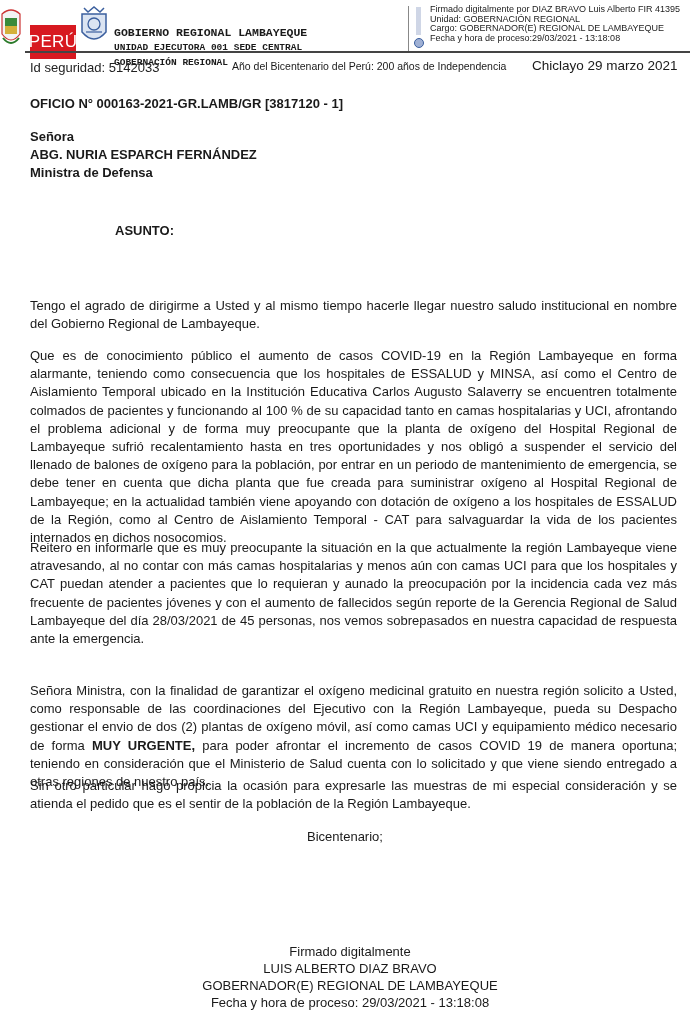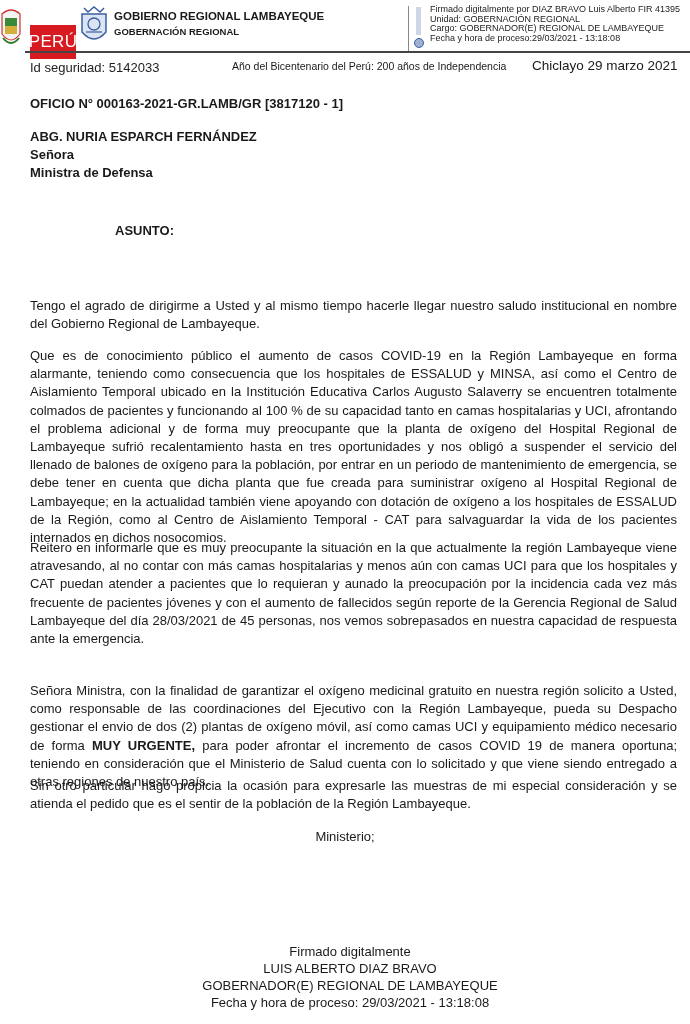--- a/index.html
+++ b/index.html
@@ -6,21 +6,21 @@
   body {
     width: 690px; height: 1024px; position: relative; overflow: hidden;
     font-family: "Liberation Sans", sans-serif; color: #1a1a1a;
   }
   .abs { position: absolute; }
   
   .escudo { left: 0; top: 4px; width: 22px; height: 44px; }
   .peru-logo { left: 30px; top: 25px; width: 46px; height: 34px; background: #d71920; color: #fff;
     font-size: 17px; display: flex; align-items: center; justify-content: center; letter-spacing: 0.3px; }
   .gr-logo { left: 78px; top: 4px; width: 32px; height: 42px; }
-  .inst { left: 114px; top: 9px; font-weight: bold; line-height: 15px; }
+  .inst { left: 114px; top: 25px; font-weight: bold; line-height: 15px; font-family: Liberation Mono, monospace; }
   .inst .l1 { font-size: 11.5px; }
   .inst .l2, .inst .l3 { font-size: 9.5px; }
   .vline { left: 408px; top: 6px; width: 1px; height: 45px; background: #888; }
   .sig-stamp { left: 412px; top: 5px; width: 14px; height: 45px; }
   .sigbox { left: 430px; top: 5px; font-size: 9px; line-height: 9.5px; color: #222; white-space: nowrap; }
   .hrule { left: 25px; top: 51px; width: 665px; height: 2px; background: #444; }
   .idseg { left: 30px; top: 60px; font-size: 13px; color: #222; }
   .bicent { left: 232px; top: 60px; font-size: 10.5px; }
   .place-date { left: 532px; top: 58px; font-size: 13.5px; }
   .oficio { left: 30px; top: 96px; font-size: 13px; font-weight: bold; }
@@ -50,20 +50,21 @@
   <span>PERÚ</span>
 </div>
 <svg class="abs gr-logo" viewBox="0 0 32 42">
   <path d="M4 10 L28 10 L28 28 Q16 42 4 28 Z" fill="#dbe4f2" stroke="#3b5f9e" stroke-width="1.5"></path>
   <circle cx="16" cy="20" r="6" fill="none" stroke="#3b5f9e" stroke-width="1.3"></circle>
   <path d="M6 4 L10 8 L16 3 L22 8 L26 4" fill="none" stroke="#3b5f9e" stroke-width="1.5"></path>
   <path d="M8 28 L24 28" stroke="#3b5f9e" stroke-width="1.2"></path>
 </svg>
 <div class="abs inst">
   <div class="l1">GOBIERNO REGIONAL LAMBAYEQUE</div>
+  <div class="l2">UNIDAD EJECUTORA 001 SEDE CENTRAL</div>
   <div class="l3">GOBERNACIÓN REGIONAL</div>
 </div>
 
 <div class="abs vline"></div>
 <svg class="abs sig-stamp" viewBox="0 0 14 45">
   <rect x="4" y="2" width="5" height="28" fill="#cfd6e6"></rect>
   <circle cx="7" cy="38" r="4.5" fill="#9fb0d4" stroke="#3b5f9e" stroke-width="1"></circle>
 </svg>
 <div class="abs sigbox">
   <div>Firmado digitalmente  por DIAZ BRAVO Luis Alberto FIR 41395</div>
@@ -73,35 +74,35 @@
 </div>
 <div class="abs hrule"></div>
 
 <div class="abs idseg">Id seguridad: 5142033</div>
 <div class="abs bicent">Año del Bicentenario del Perú: 200 años de Independencia</div>
 <div class="abs place-date">Chiclayo 29 marzo 2021</div>
 
 <div class="abs oficio">OFICIO N° 000163-2021-GR.LAMB/GR [3817120 - 1]</div>
 
 <div class="abs addr">
+  <div>Señora</div>
   <div>ABG. NURIA ESPARCH FERNÁNDEZ</div>
-  <div>Señora</div>
   <div>Ministra de Defensa</div>
 </div>
 
 <div class="abs asunto">
   <div class="lab">ASUNTO:</div>
 </div>
 
 <div class="abs body p1">Tengo el agrado de dirigirme a Usted y al mismo tiempo hacerle llegar nuestro saludo institucional en nombre del Gobierno Regional de Lambayeque.</div>
 <div class="abs body p2">Que es de conocimiento público el aumento de casos COVID-19 en la Región Lambayeque en forma alarmante, teniendo como consecuencia que los hospitales de ESSALUD y MINSA, así como el Centro de Aislamiento Temporal ubicado en la Institución Educativa Carlos Augusto Salaverry  se encuentren totalmente  colmados de pacientes y funcionando al 100 % de su capacidad tanto en camas hospitalarias y UCI, afrontando el problema adicional y de forma muy preocupante  que la planta de oxígeno del Hospital Regional de Lambayeque sufrió recalentamiento hasta en tres oportunidades y nos obligó a suspender el servicio del llenado de balones de oxígeno para la población, por entrar en un periodo de mantenimiento de emergencia,  se debe tener en cuenta que dicha planta que fue creada para suministrar oxígeno al Hospital Regional de Lambayeque; en la actualidad también viene apoyando con dotación de oxígeno a los hospitales de ESSALUD de la Región, como al Centro de Aislamiento Temporal - CAT para salvaguardar la vida de los pacientes internados en dichos nosocomios.</div>
 <div class="abs body p3">Reitero en informarle que es muy preocupante la situación en la que actualmente la región Lambayeque viene atravesando, al no contar con más camas hospitalarias y menos aún con camas UCI para que los hospitales y CAT puedan atender a pacientes que lo requieran y aunado la preocupación por la incidencia cada vez más frecuente de pacientes jóvenes y con el aumento de fallecidos según reporte de la Gerencia Regional de Salud Lambayeque del día 28/03/2021 de 45 personas, nos vemos sobrepasados en nuestra capacidad de respuesta ante la emergencia.</div>
 <div class="abs body p4"><span>Señora Ministra, con la finalidad de garantizar el oxígeno medicinal gratuito en nuestra región solicito a Usted, como responsable de las coordinaciones del Ejecutivo con la Región Lambayeque, pueda su Despacho gestionar el envio de dos (2) plantas de oxígeno móvil, así como camas UCI y equipamiento médico necesario de forma </span><b>MUY URGENTE,</b><span> para poder afrontar el incremento de casos COVID 19 de manera oportuna; teniendo en consideración que el Ministerio de Salud cuenta con lo solicitado y que viene siendo entregado a otras regiones de nuestro país.</span></div>
 <div class="abs body p5">Sin otro particular hago propicia la ocasión para expresarle las muestras de mi especial consideración y se atienda el pedido que es el sentir de la población de la Región Lambayeque.</div>
 
-<div class="abs closing">Ministerio;</div>
+<div class="abs closing">Bicentenario;</div>
 
 <div class="abs signature">
   <div>Firmado digitalmente</div>
   <div>LUIS ALBERTO DIAZ BRAVO</div>
   <div>GOBERNADOR(E) REGIONAL DE LAMBAYEQUE</div>
   <div>Fecha y hora de proceso: 29/03/2021 - 13:18:08</div>
 </div>
 
 </body></html>

